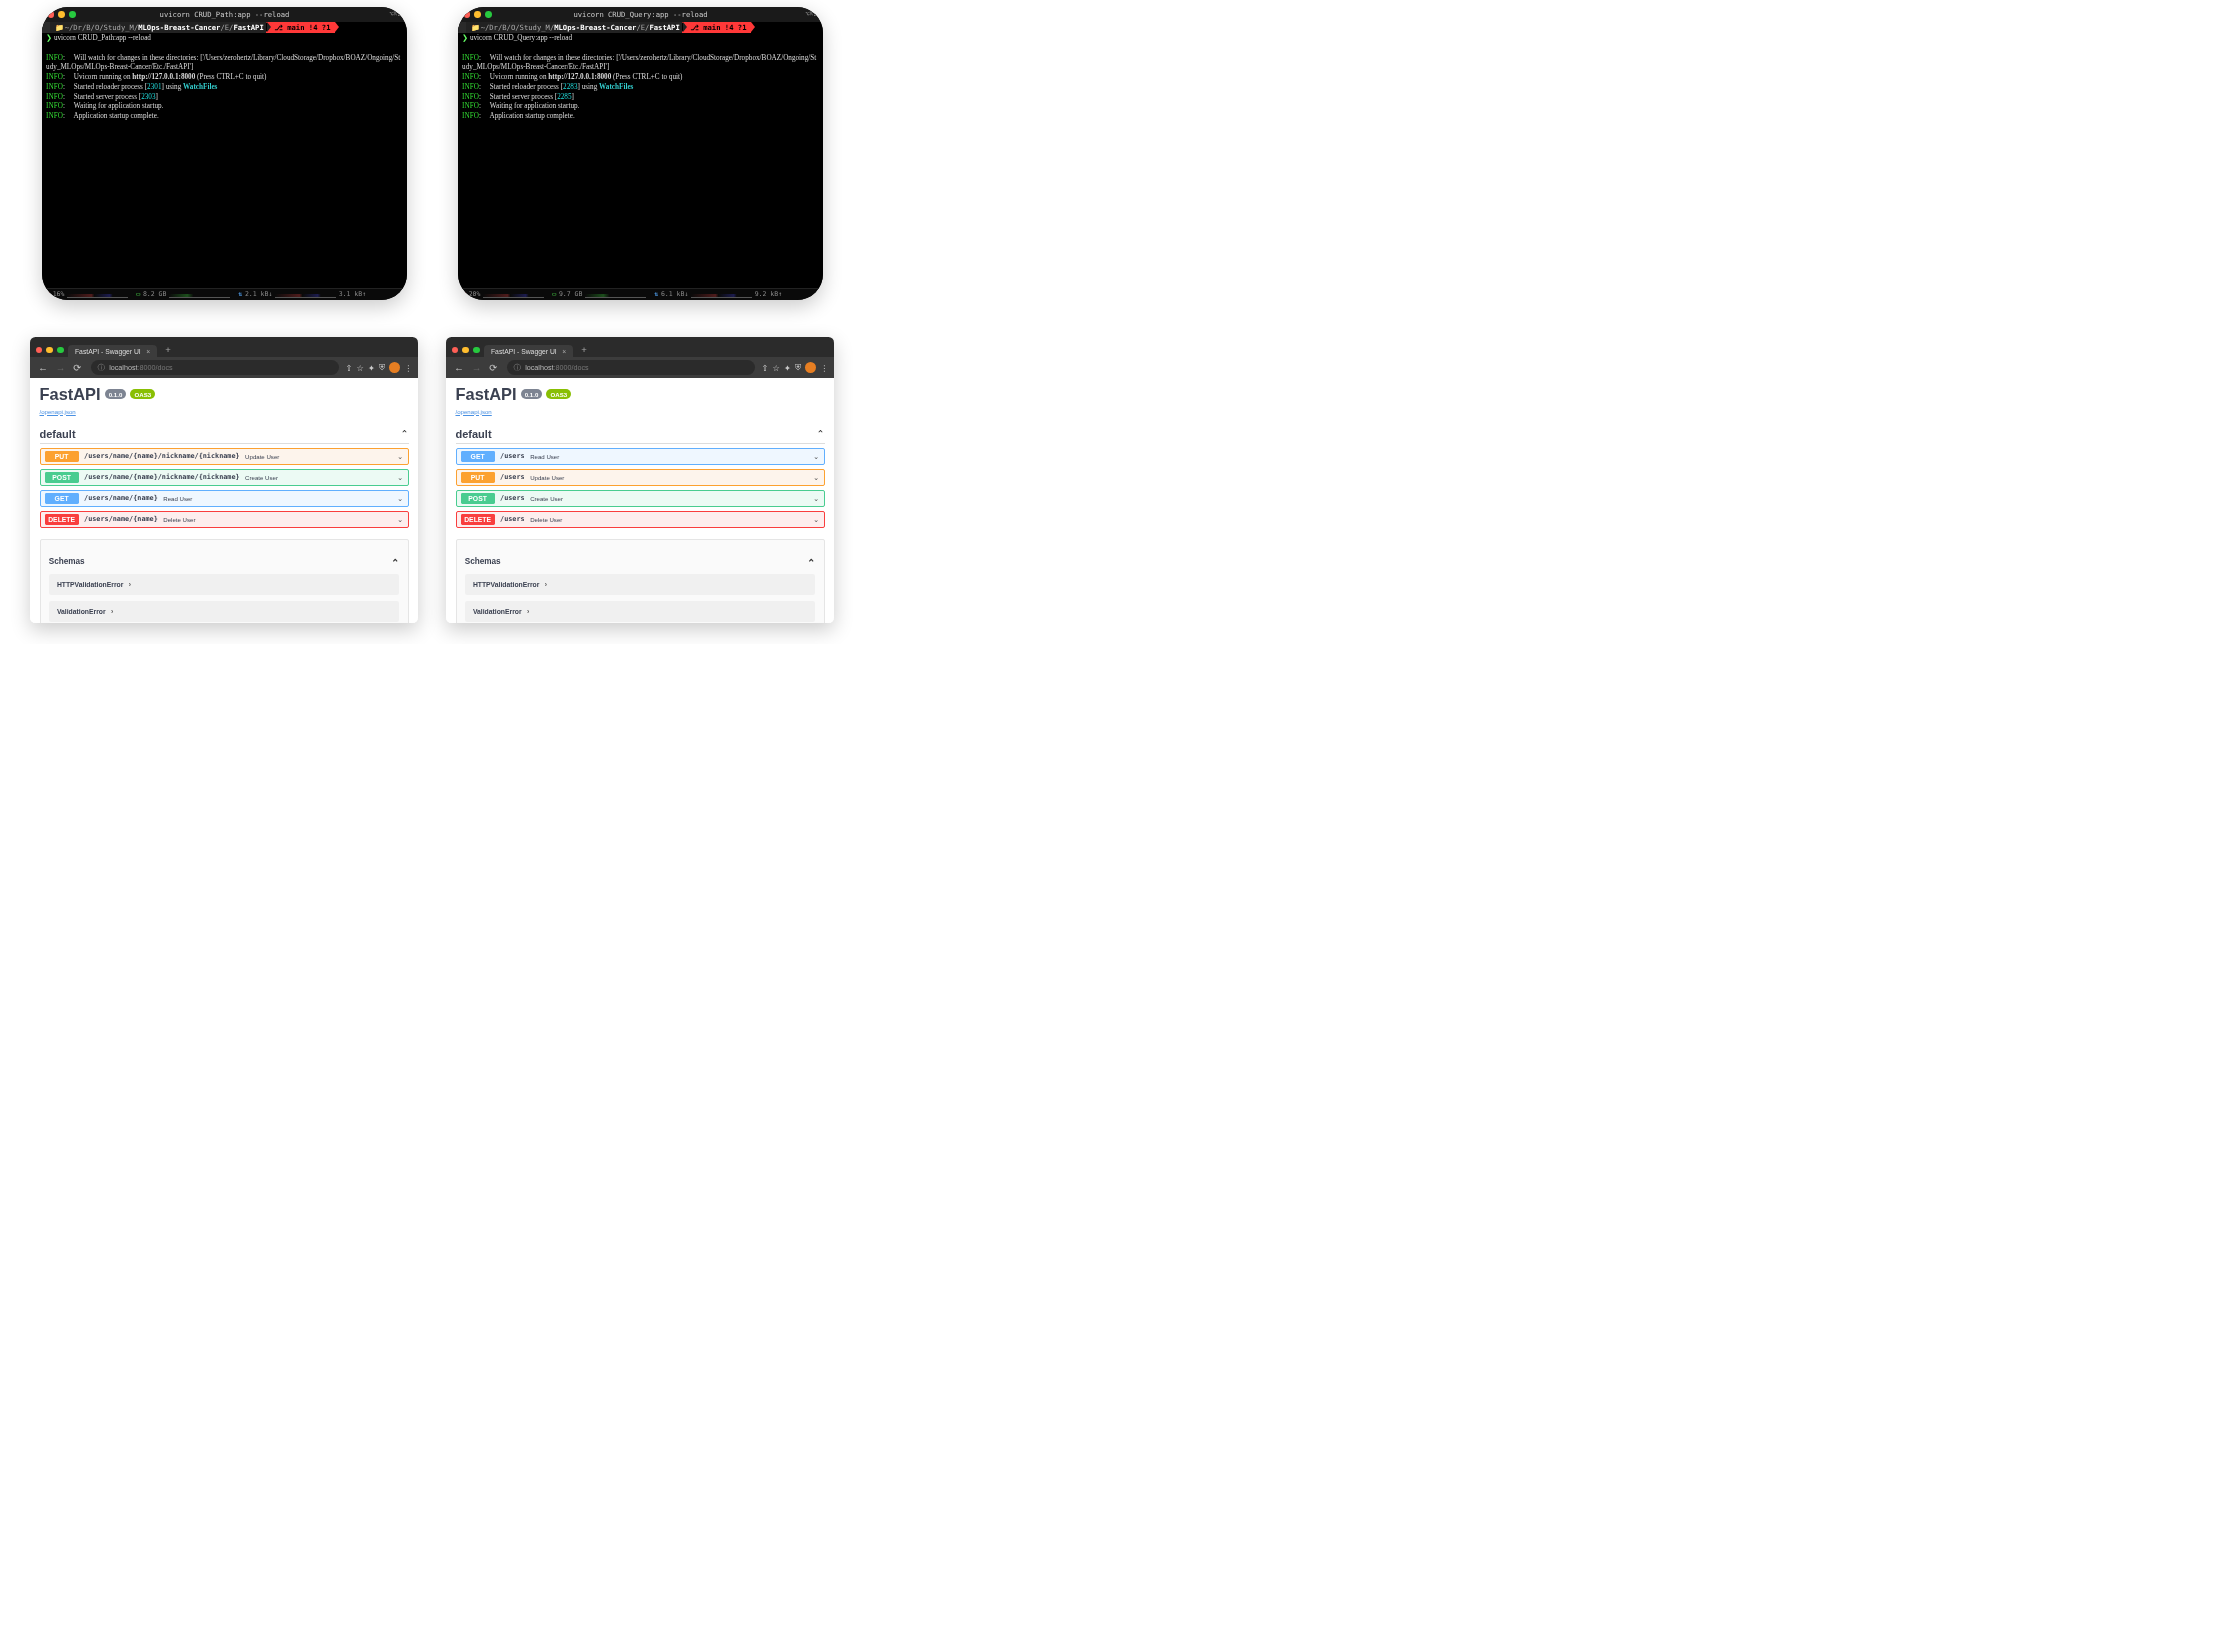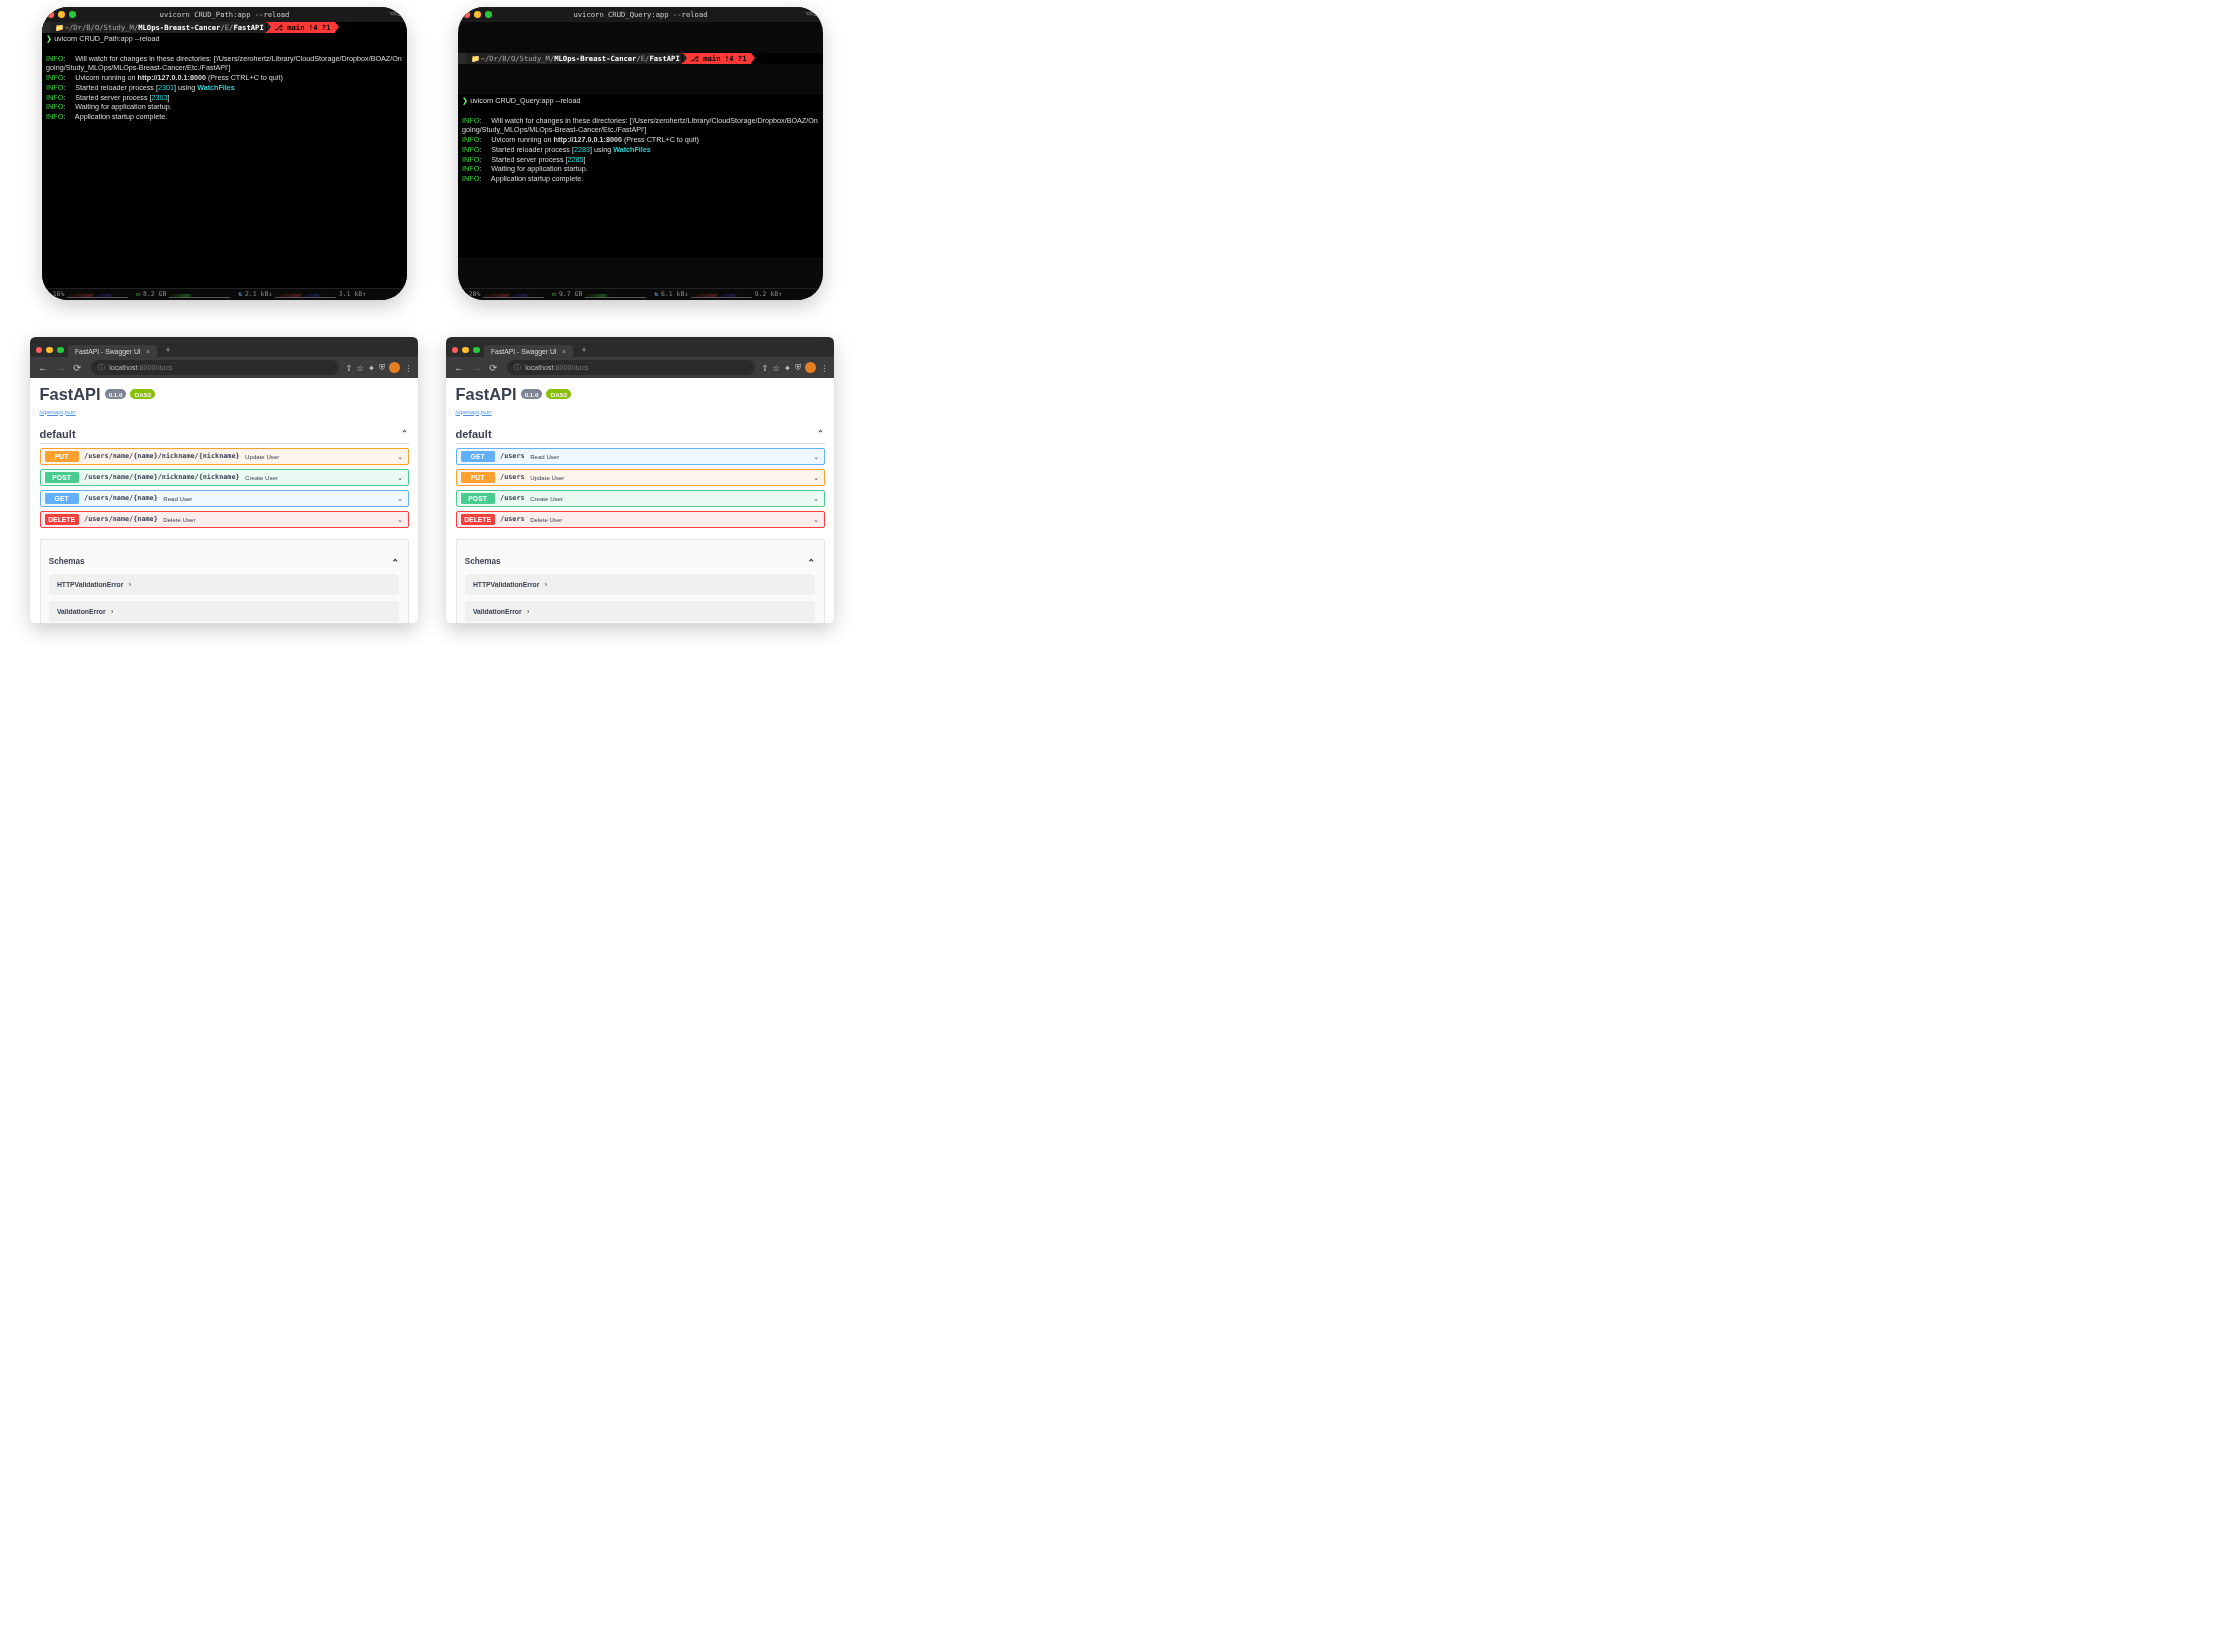--- a/index.html
+++ b/index.html
@@ -118,21 +118,21 @@
     right: -4.8px;
     top: 0;
     border-left: 4.8px solid #ff3838;
     border-top: 5.5px solid transparent;
     border-bottom: 5.5px solid transparent;
   }
   .term-body {
     flex: 1;
     background: #000;
     color: #ddd;
-    font-family: Liberation Sans, sans-serif;
+    font-family: Liberation Serif, serif;
     font-size: 7.2px;
     padding: 1.4px 4.1px;
     line-height: 1.35;
     white-space: pre-wrap;
     word-break: break-all;
   }
   .prompt-line { color: #ddd; }
   .prompt-sym { color: #6f6; }
   .info-lbl { color: #3d3; }
   .info-pid { color: #2dd; }
@@ -374,21 +374,21 @@
       </div>
     <div class="stat-item">
         <span class="term-status-net">⇅</span>
         <span>2.1 kB↓</span>
         <div class="spark"></div>
         <span>3.1 kB↑</span>
       </div>
   </div>
 </div>
 
-<div class="quad term" style="left:458px; top:6.8px;gap:31px;">
+<div class="quad term" style="left:458px; top:6.8px;">
   <div class="term-titlebar">
     <div class="traffic">
       <div class="tl tl-r"></div>
       <div class="tl tl-y"></div>
       <div class="tl tl-g"></div>
     </div>
     <div class="term-title">uvicorn CRUD_Query:app --reload</div>
     <div class="term-right">⌥⌘2</div>
   </div>
   <div class="term-pathbar">

